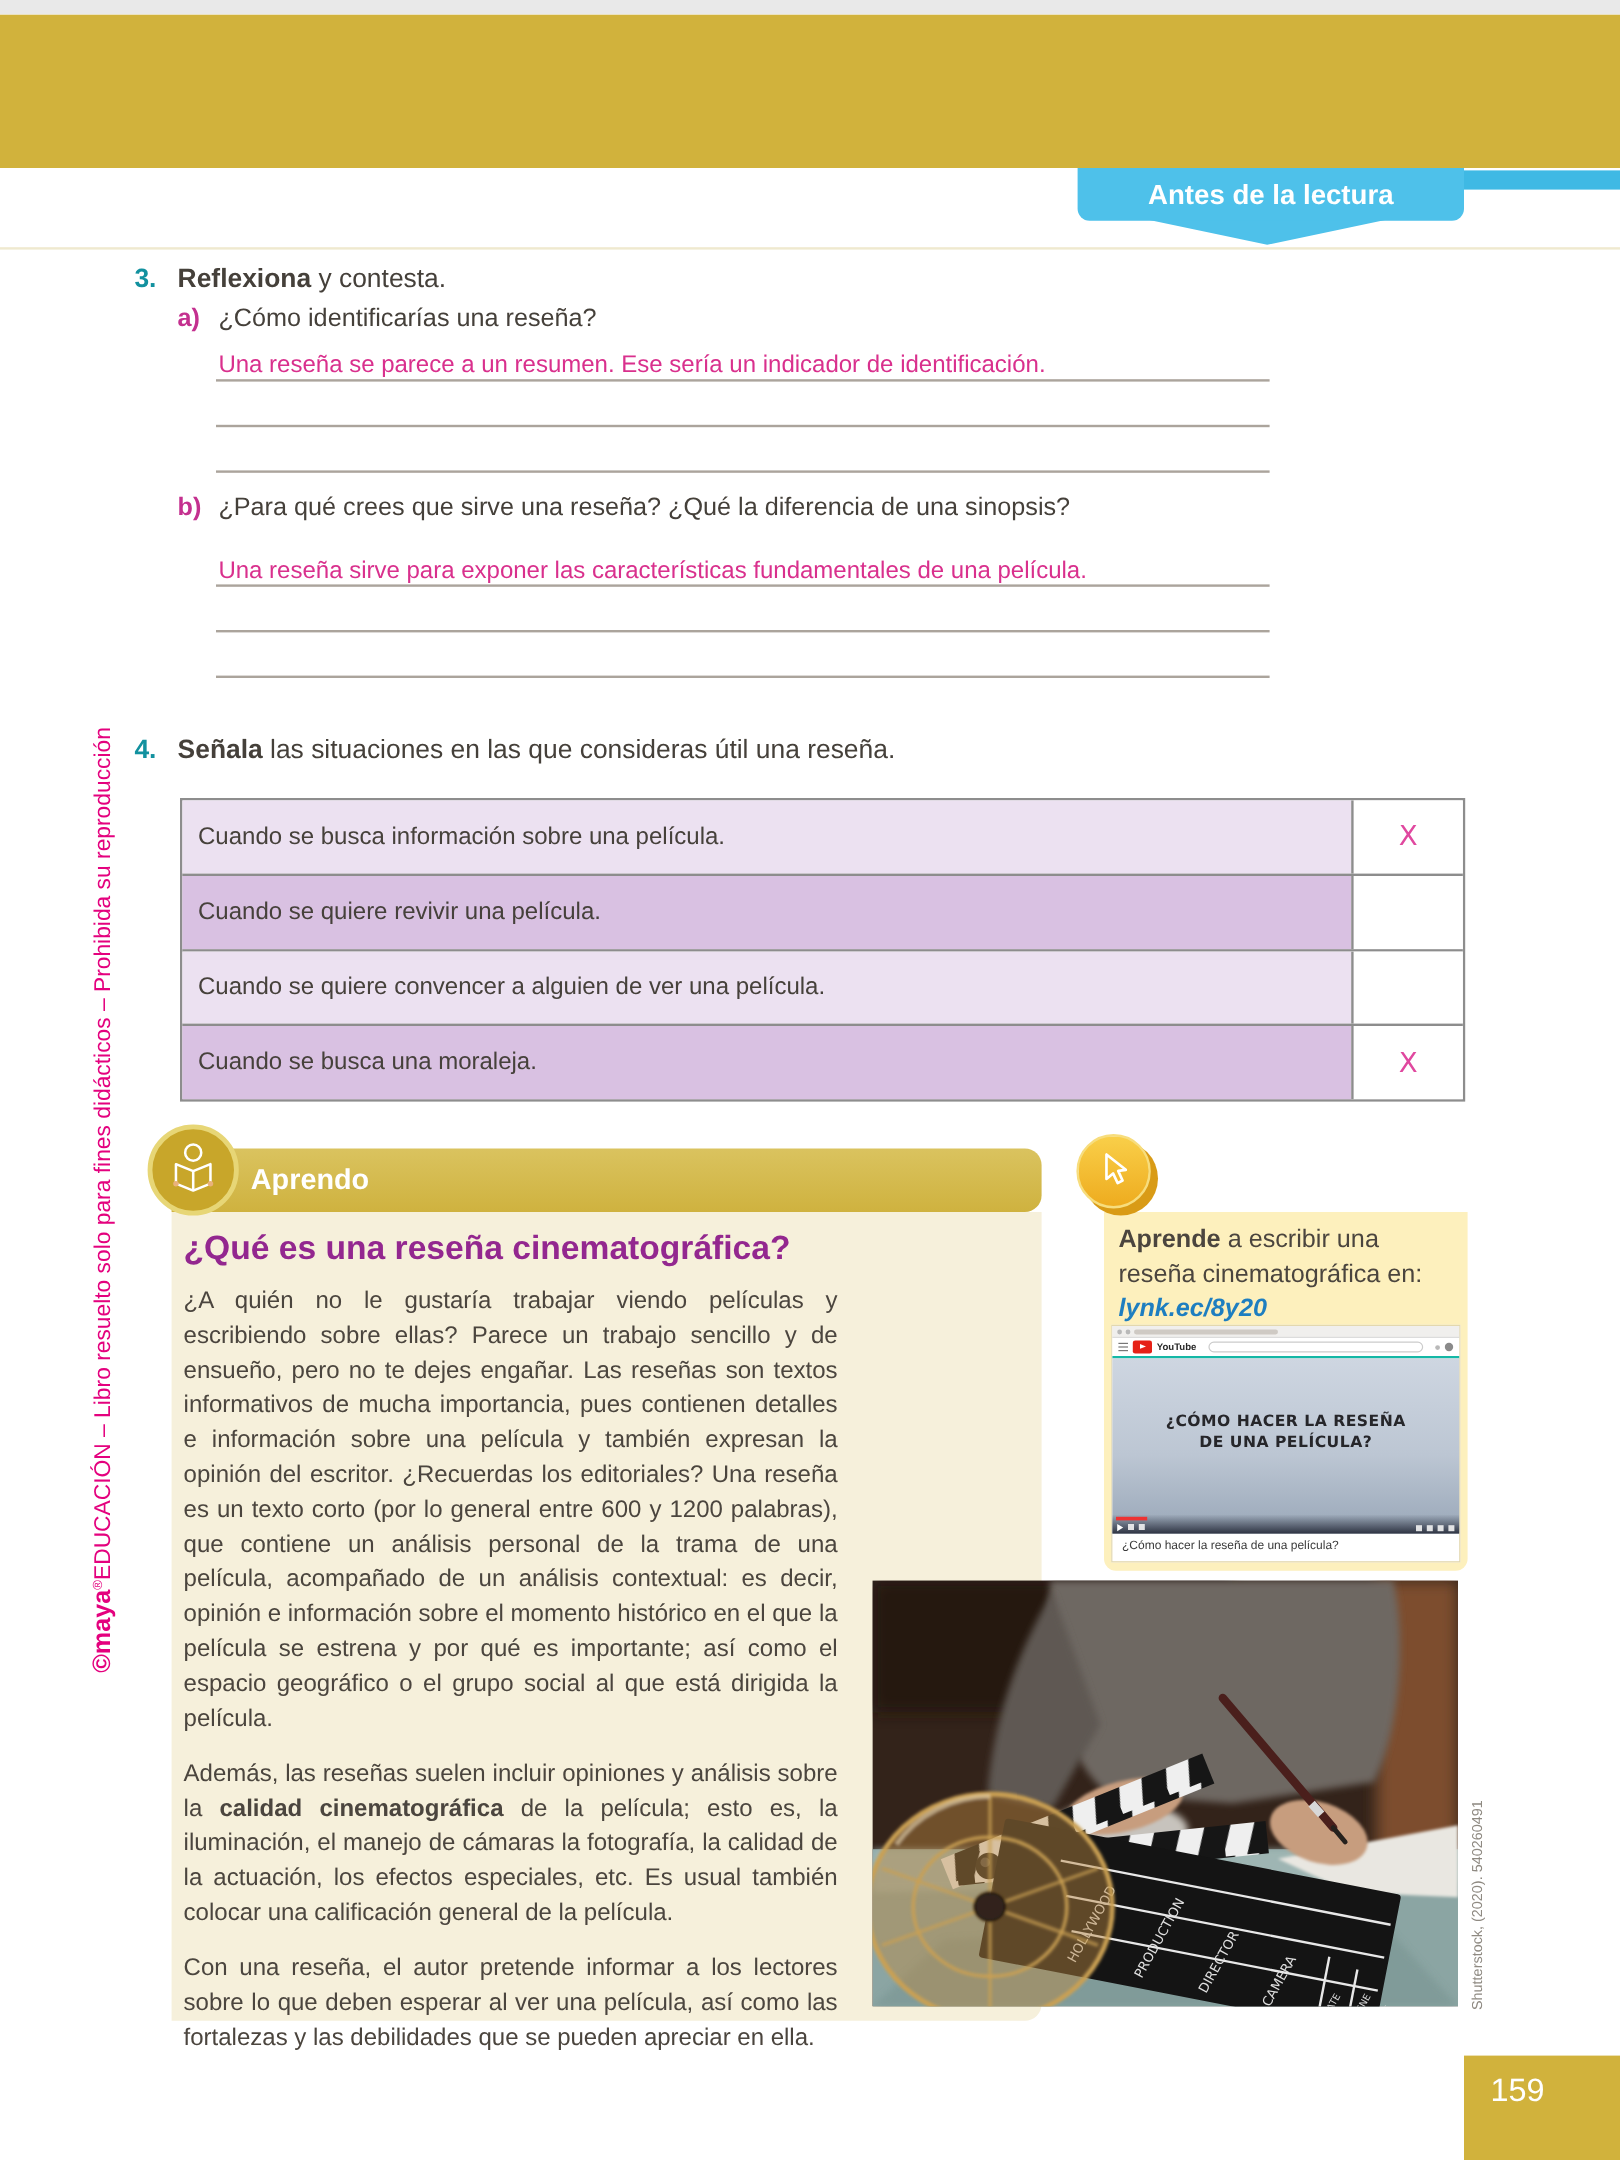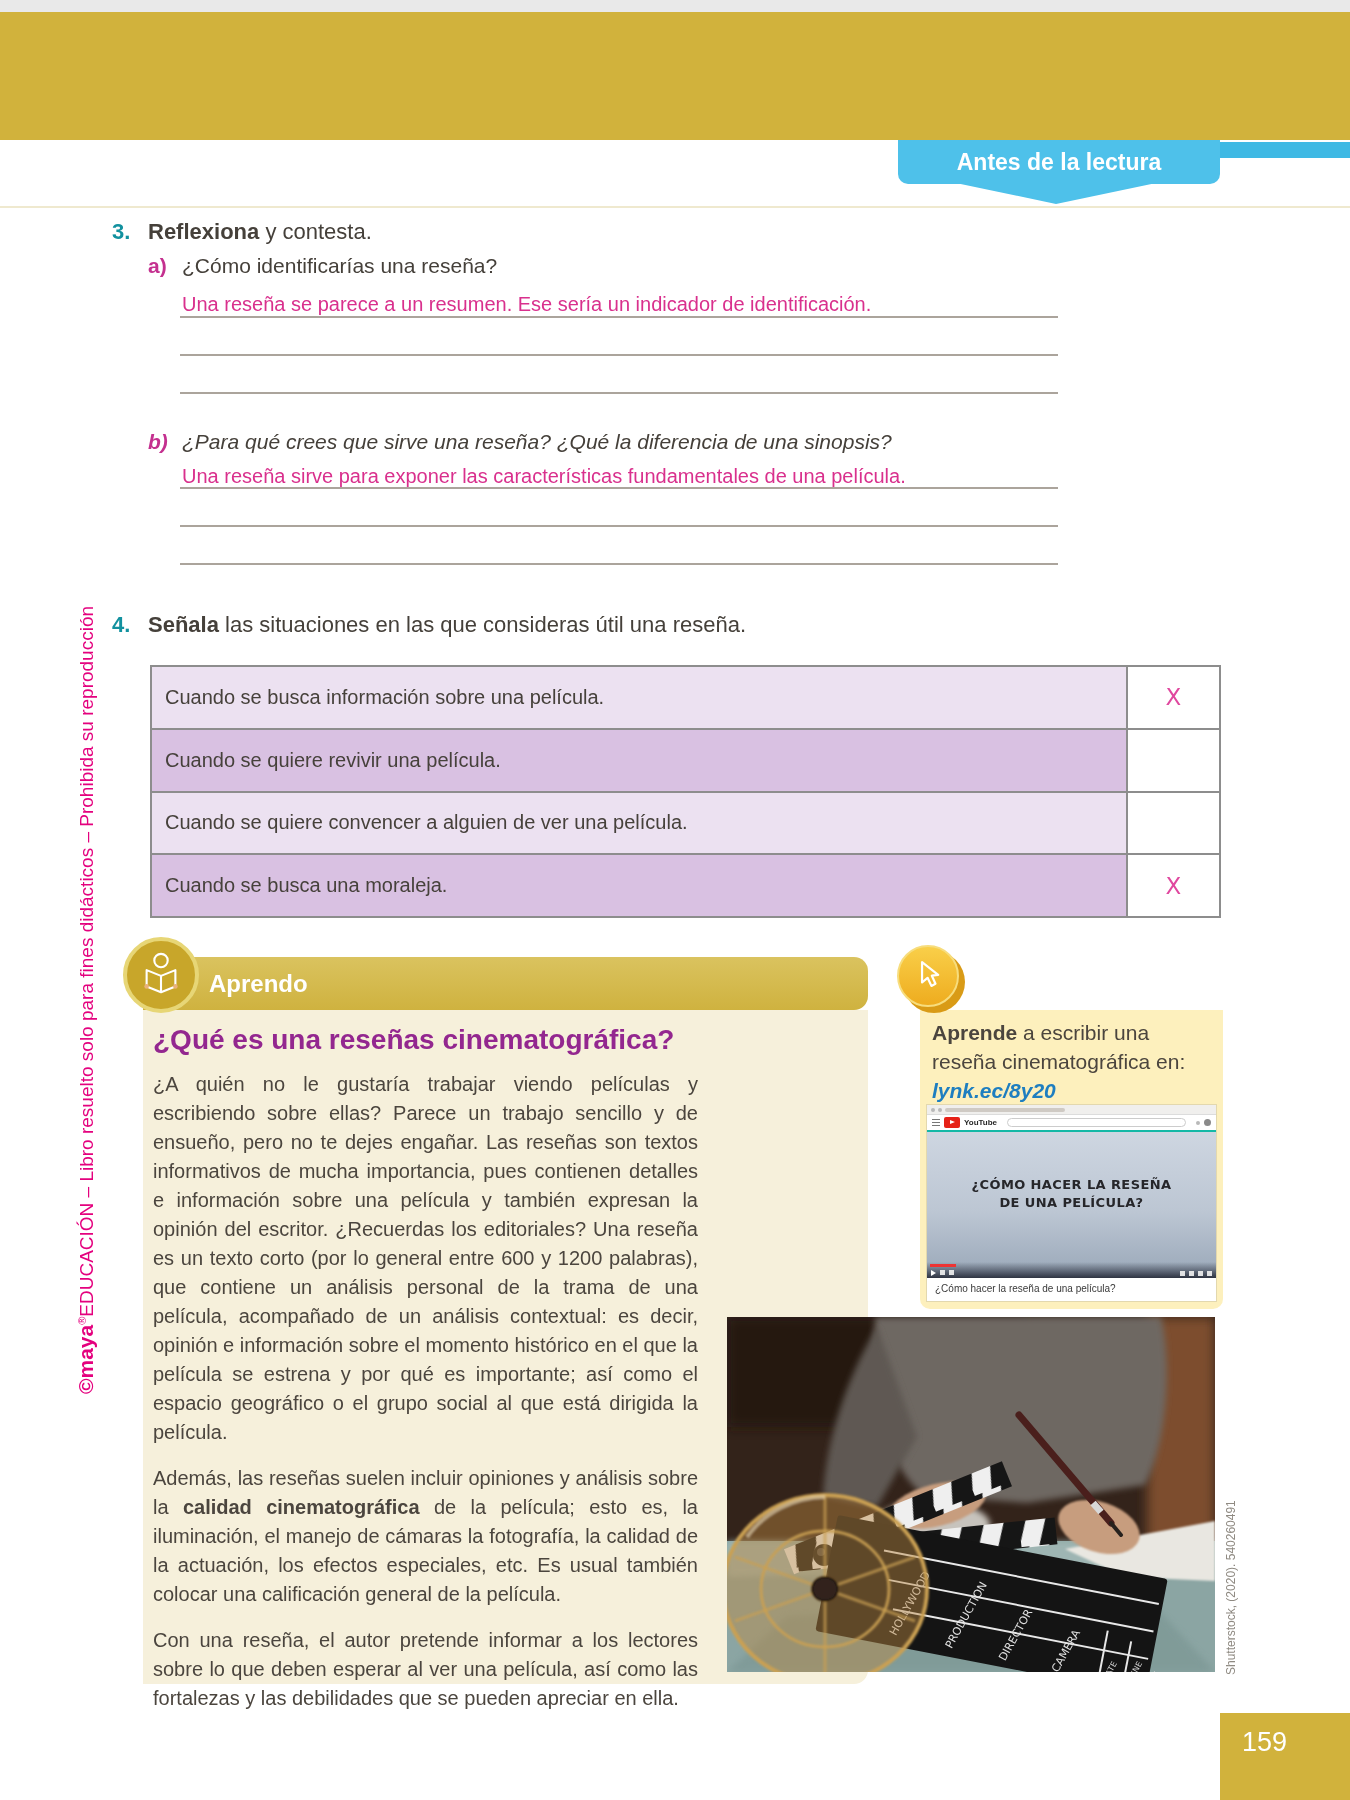--- a/index.html
+++ b/index.html
@@ -125,21 +125,21 @@
   </div>
 
   <div class="subq" style="left:148px; top:242px;">
     <span class="sublabel">a)</span><span>¿Cómo identificarías una reseña?</span>
   </div>
   <div class="answer" style="top:281px;">Una reseña se parece a un resumen. Ese sería un indicador de identificación.</div>
   <div class="ans-line" style="top:304px;"></div>
   <div class="ans-line" style="top:342px;"></div>
   <div class="ans-line" style="top:380px;"></div>
 
-  <div class="subq" style="left:148px; top:418px;font-style:italic;">
+  <div class="subq" style="left:148px; top:399px;">
     <span class="sublabel">b)</span><span>¿Para qué crees que sirve una reseña? ¿Qué la diferencia de una sinopsis?</span>
   </div>
   <div class="answer" style="top:453px;">Una reseña sirve para exponer las características fundamentales de una película.</div>
   <div class="ans-line" style="top:475px;"></div>
   <div class="ans-line" style="top:513px;"></div>
   <div class="ans-line" style="top:551px;"></div>
 
   <div class="qline" style="left:112px; top:600px;">
     <span class="qnum">4.</span><span class="qverb">Señala</span><span> las situaciones en las que consideras útil una reseña.</span>
   </div>
@@ -171,21 +171,21 @@
         <path d="M24 27 L24 44"></path>
         <circle cx="9" cy="38" r="2.4" fill="#e9b27b" stroke="none"></circle>
         <circle cx="39" cy="38" r="2.4" fill="#e9b27b" stroke="none"></circle>
       </svg>
     </span>
   </div>
   <div class="ap-bar">
     <div class="ap-bar-label">Aprendo</div>
   </div>
   <div class="ap-box">
-    <div class="ap-title">¿Qué es una reseñas cinematográfica?</div>
+    <div class="ap-title">¿Qué es una reseña cinematográfica?</div>
     <div class="ap-text">
       <div class="photo-spacer"></div>
       <p>¿A quién no le gustaría trabajar viendo películas y escribiendo sobre ellas? Parece un trabajo sencillo y de ensueño, pero no te dejes engañar. Las reseñas son textos informativos de mucha importancia, pues contienen detalles e información sobre una película y también expresan la opinión del escritor. ¿Recuerdas los editoriales? Una reseña es un texto corto (por lo general entre 600 y 1200 palabras), que contiene un análisis personal de la trama de una película, acompañado de un análisis contextual: es decir, opinión e información sobre el momento histórico en el que la película se estrena y por qué es importante; así como el espacio geográfico o el grupo social al que está dirigida la película.</p>
       <p><span>Además, las reseñas suelen incluir opiniones y análisis sobre la </span><b>calidad cinematográfica</b><span> de la película; esto es, la iluminación, el manejo de cámaras la fotografía, la calidad de la actuación, los efectos especiales, etc. Es usual también colocar una calificación general de la película.</span></p>
       <p>Con una reseña, el autor pretende informar a los lectores sobre lo que deben esperar al ver una película, así como las fortalezas y las debilidades que se pueden apreciar en ella.</p>
     </div>
   </div>
 
   <div class="cd-badge-back"></div>
   <div class="badge cd-badge">

